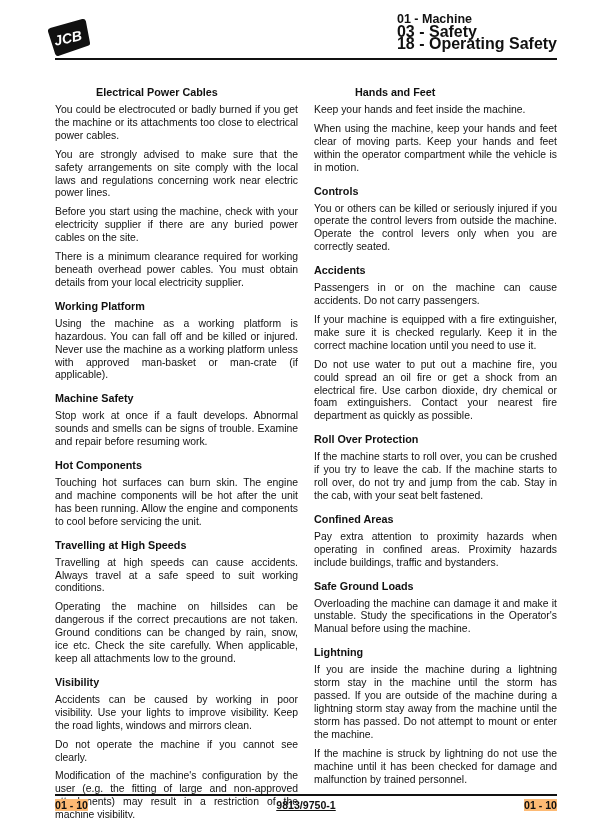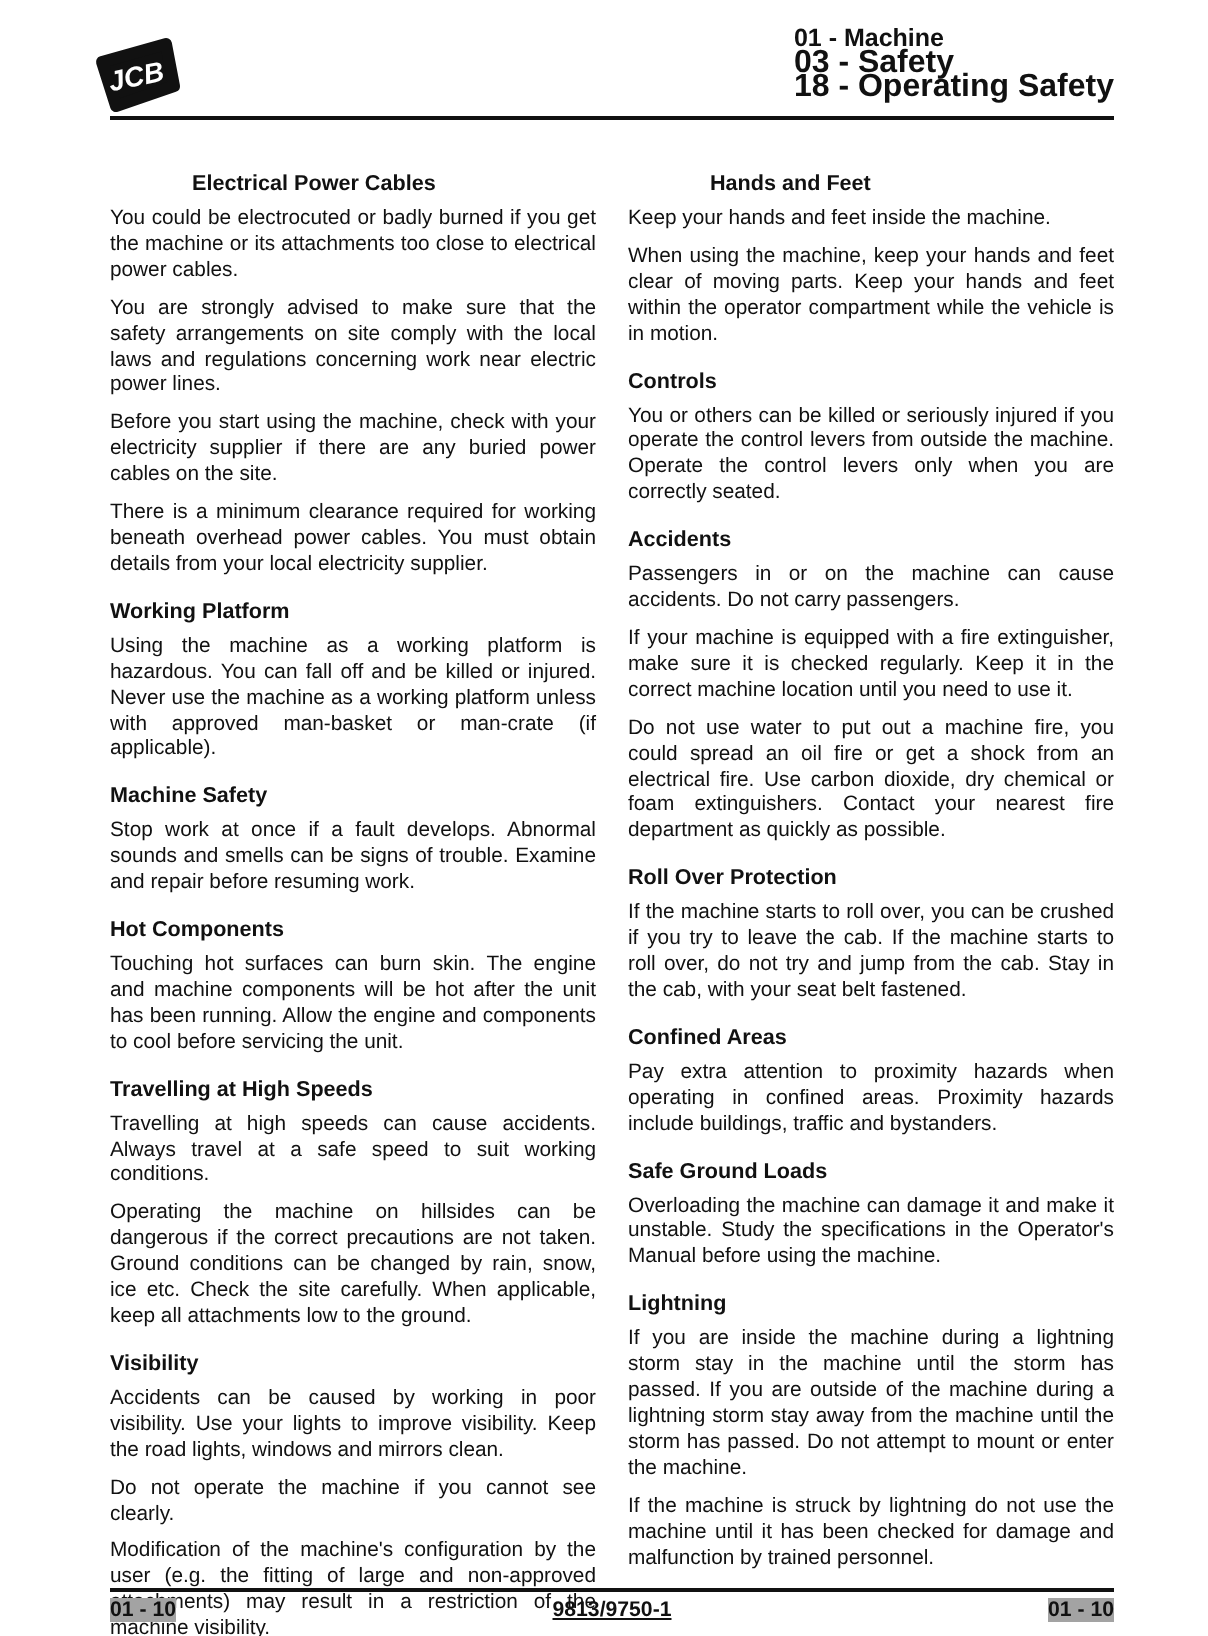--- a/index.html
+++ b/index.html
@@ -41,21 +41,21 @@
     font-size: 10.4px; line-height: 12.9px; margin: 0 0 6px 0;
     text-align: justify; text-justify: inter-word;
   }
   
   .footer {
     position: absolute; top: 799px; left: 55px; width: 502px;
     font-size: 10.6px; font-weight: bold;
     display: flex; justify-content: space-between;
   }
   .footer-center { position: absolute; left: 0; right: 0; text-align: center; text-decoration: underline; }
-  .footer-left, .footer-right { position: relative; z-index: 1; background: #a3a3a3; }
+  .footer-left, .footer-right { position: relative; z-index: 1; background: #fdba74; }
 </style>
 </head>
 <body>
 
 <div class="page">
 
   <div class="header">
     <div class="logo">
       <svg width="50" height="40" viewBox="0 0 50 40">
         <polygon points="8,13 40,4 44,25 15,35" fill="#111111" stroke="#111111" stroke-width="6" stroke-linejoin="round"></polygon>

